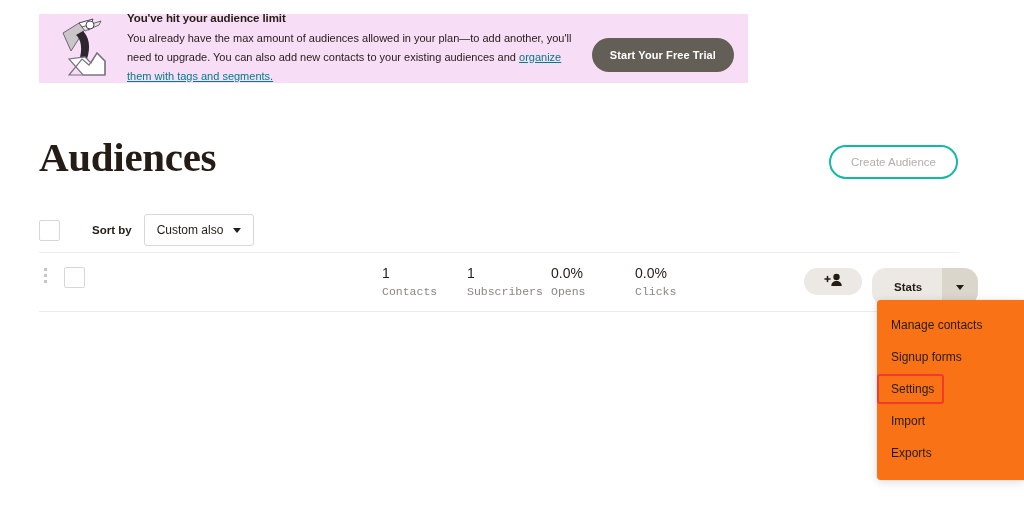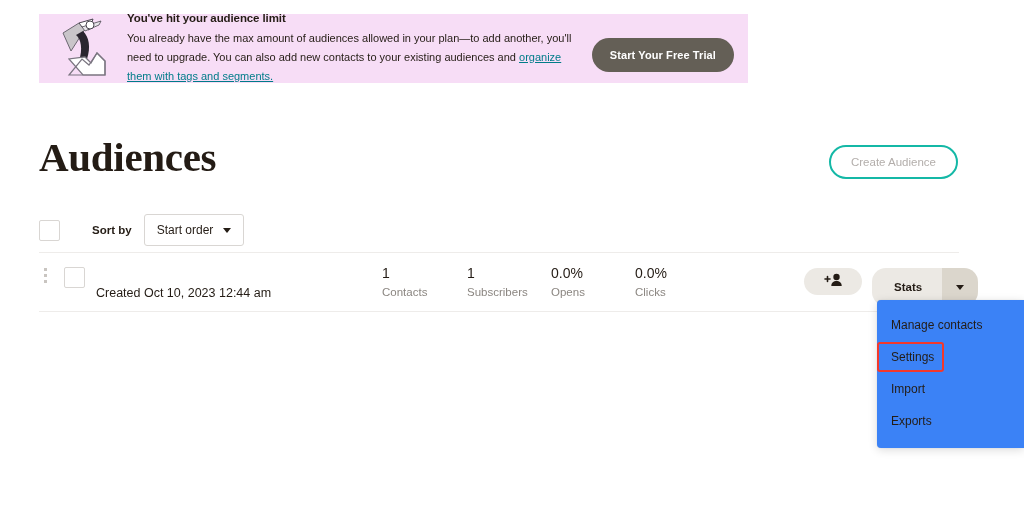--- a/index.html
+++ b/index.html
@@ -212,20 +212,21 @@
   }
   .stat .v {
     font-size: 14px;
     color: #241c15;
     line-height: 19px;
   }
   .stat .k {
     font-size: 11.5px;
     color: #8b8681;
     line-height: 18px;
+    font-family: Liberation Mono, monospace;
   }
   .stat.s1 { left: 343px; }
   .stat.s2 { left: 428px; }
   .stat.s3 { left: 512px; }
   .stat.s4 { left: 596px; }
 
   .addcontact-btn {
     position: absolute;
     left: 765px;
     top: 6px;
@@ -267,21 +268,21 @@
     justify-content: center;
     cursor: pointer;
   }
 
   
   .menu {
     position: absolute;
     left: 877px;
     top: 300px;
     width: 147px;
-    background: #3b82f6;
+    background: #f97316;
     border-radius: 4px 0 0 4px;
     box-shadow: 0 2px 10px rgba(0,0,0,0.14), 0 0 1px rgba(0,0,0,0.20);
     padding: 9px 0 11px 0;
     box-sizing: border-box;
   }
   .menu-item {
     font-size: 12px;
     color: #241c15;
     padding: 9px 0 9px 14px;
     cursor: pointer;
@@ -324,35 +325,34 @@
   <button class="trial-btn">Start Your Free Trial</button>
 </div>
 
 <h1 class="page-title">Audiences</h1>
 <button class="create-btn">Create Audience</button>
 
 <div class="sortbar">
   <div class="chk"></div>
   <span class="sort-label">Sort by</span>
   <div class="sort-select">
-    <span>Start order</span>
+    <span>Custom also</span>
     <span class="chev"></span>
   </div>
 </div>
 
 <div class="divider top"></div>
 
 <div class="row">
   <div class="drag-dots">
     <i></i>
       <i></i>
       <i></i>
   </div>
   <div class="chk row-chk"></div>
-  <div class="row-sub">Created Oct 10, 2023 12:44 am</div>
 
   <div class="stat s1">
     <div class="v">1</div>
     <div class="k">Contacts</div>
   </div>
   <div class="stat s2">
     <div class="v">1</div>
     <div class="k">Subscribers</div>
   </div>
   <div class="stat s3">
@@ -379,16 +379,17 @@
     <button class="stats-caret">
       <span class="chev"></span>
     </button>
   </div>
 </div>
 
 <div class="divider bottom"></div>
 
 <div class="menu">
   <div class="menu-item">Manage contacts</div>
+  <div class="menu-item">Signup forms</div>
   <div class="menu-item highlight">Settings</div>
   <div class="menu-item">Import</div>
   <div class="menu-item">Exports</div>
 </div>
 
 </body></html>

